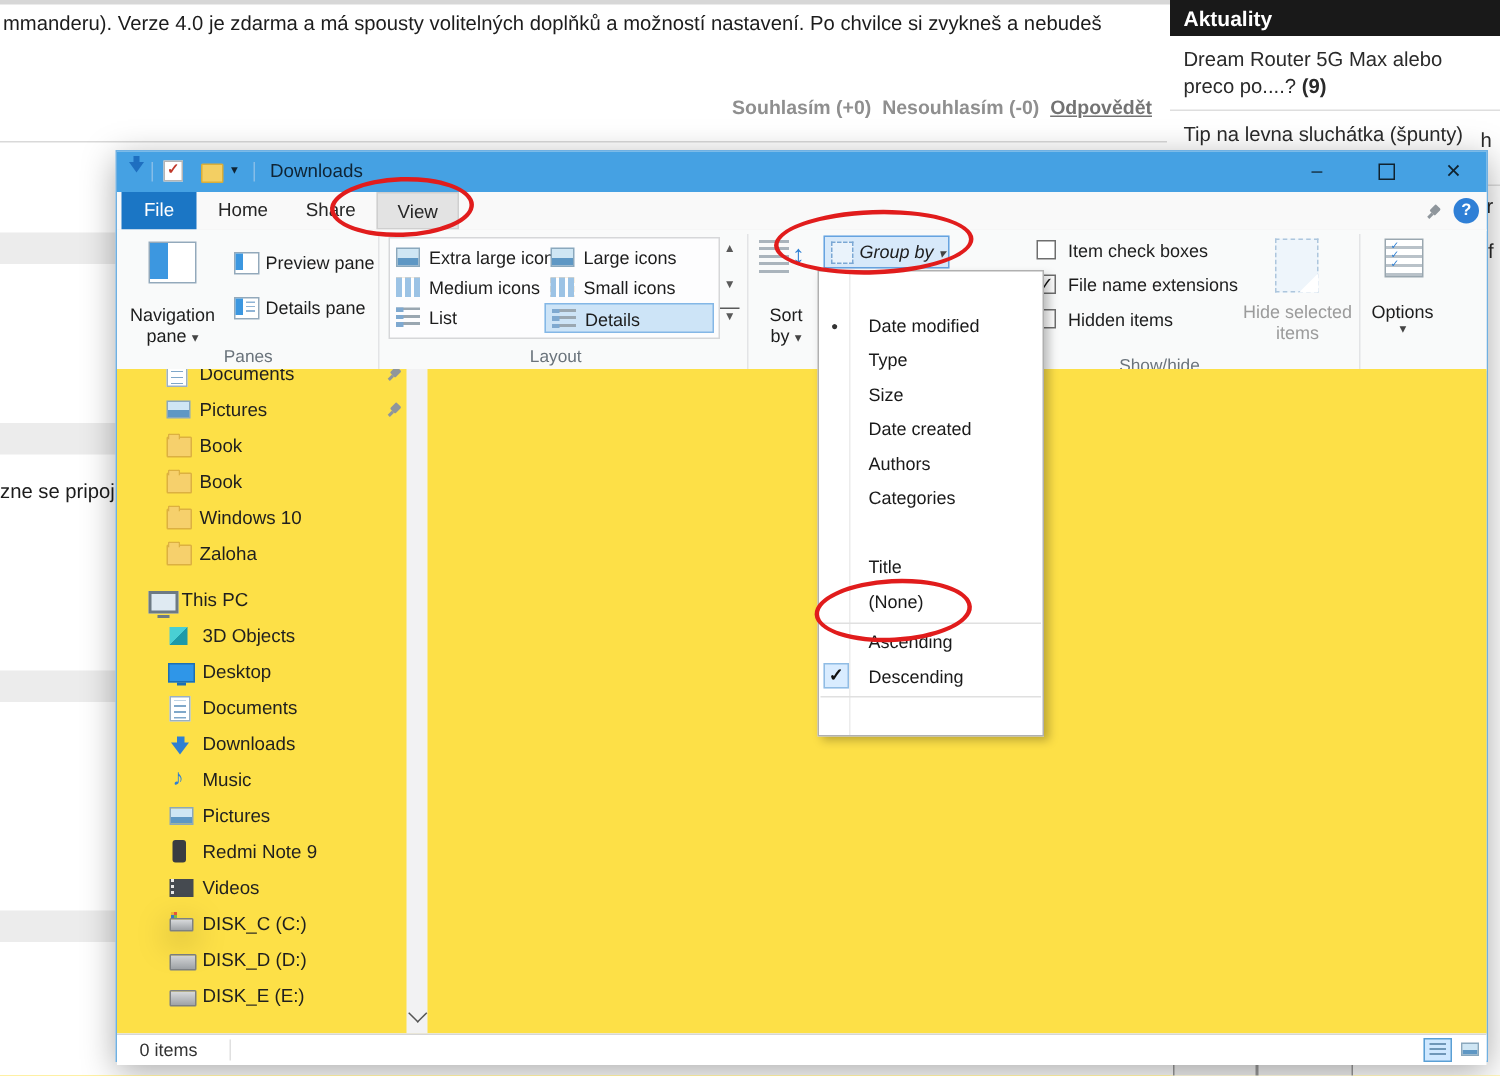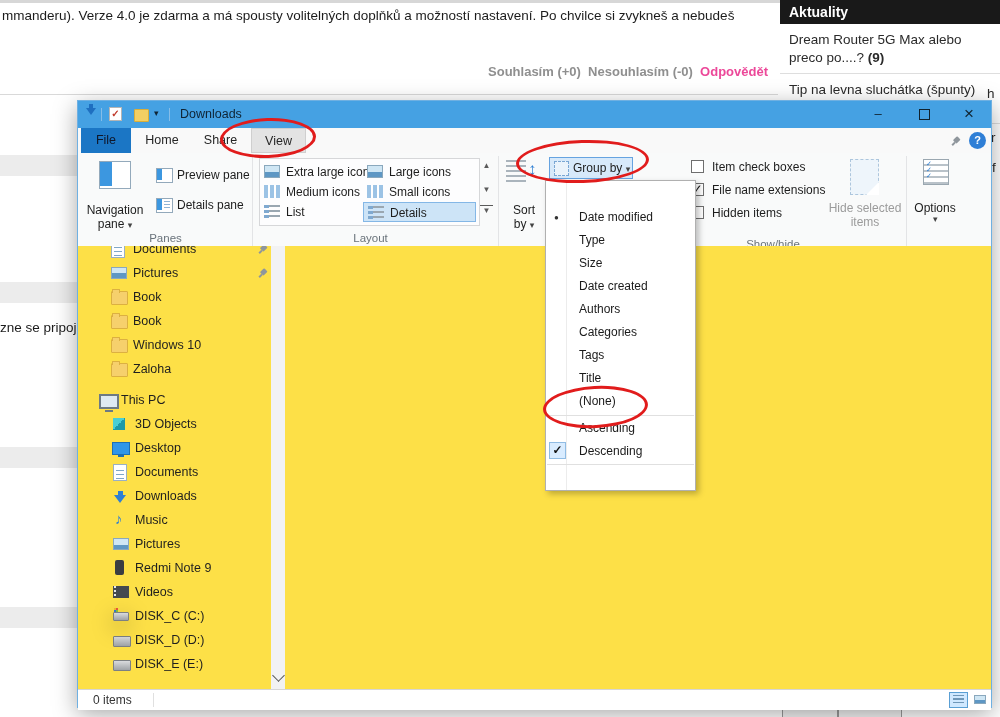--- a/index.html
+++ b/index.html
@@ -4,41 +4,41 @@
 <style>
   html,body{margin:0;padding:0;}
   body{width:1000px;height:717px;position:relative;overflow:hidden;background:#fff;
        font-family:"Liberation Sans", sans-serif;color:#1f1f1f;}
   .abs{position:absolute;}
   
   .topline{left:0;top:0;width:1000px;height:3px;background:#d7d7d7;}
   .pgtext{font-size:13.5px;color:#1c1c1c;font-weight:500;white-space:nowrap;}
   .band{left:0;width:778px;height:21px;background:#ececec;}
   .vote{font-size:13px;font-weight:bold;color:#8f8f8f;white-space:nowrap;}
-  .vote .reply{color:#ec4899;}
+  .vote .reply{color:#737373;text-decoration:underline;}
   .hline{left:0;width:778px;height:1px;background:#d9d9d9;}
   .pbtn{height:20px;border:1px solid #9a9a9a;background:#f3f3f3;z-index:4;}
   
   .akt{left:780px;top:0;width:220px;height:717px;background:#fff;z-index:2;}
   .akt-h{left:0;top:0;width:220px;height:24px;background:#191919;color:#fff;
          font-weight:bold;font-size:14px;line-height:24px;padding-left:9px;box-sizing:border-box;}
   .akt-row{font-size:13.5px;color:#2a2a2a;line-height:18px;padding:7px 6px 6px 9px;
            border-bottom:1px solid #dedede;}
   .akt-row b{font-weight:bold;}
   .frag{font-size:13.5px;color:#2a2a2a;}
   
   .win{left:77px;top:100px;width:915px;height:608px;background:#f9fafa;z-index:10;
        border:1px solid #6fb0e2;box-sizing:border-box;box-shadow:0 6px 22px rgba(0,0,0,.35);}
   .titlebar{left:0;top:0;width:100%;height:27px;background:#45a1e3;}
   .ttl{font-size:12.5px;color:#0f2434;line-height:27px;}
   .cap{width:44px;height:26px;text-align:center;line-height:25px;font-size:13px;color:#10222e;}
   .capbox{display:inline-block;width:9px;height:9px;border:1.4px solid #10222e;vertical-align:middle;}
   .menubar{left:0;top:27px;width:100%;height:25px;background:#f9f9f9;border-bottom:1px solid #eee;}
   .tab{height:25px;line-height:25px;text-align:center;font-size:12.5px;color:#262626;}
-  .tab-file{background:#1b76c5;color:#0f172a;}
+  .tab-file{background:#1b76c5;color:#ffffff;}
   .tab-view{background:#e3e3e3;border:1px solid #cfcfcf;box-sizing:border-box;}
   .ribbon{left:0;top:52px;width:100%;height:93px;background:#f9fafa;border-bottom:1px solid #e2e3e5;}
   .rdiv{top:3px;width:1px;height:128px;background:#e3e4e6;}
   .glabel{font-size:11.5px;color:#6a737b;text-align:center;}
   .rtext{font-size:12px;color:#1d1d1d;white-space:nowrap;}
   .caret{font-size:9px;color:#444;}
   .gallery{border:1px solid #d6d7d9;background:#fdfdfe;}
   .gitem{height:20px;line-height:20px;font-size:12px;color:#1d1d1d;white-space:nowrap;}
   .gsel{background:#cde4f7;border:1px solid #84b7e6;box-sizing:border-box;}
   .sarr{font-size:8px;color:#5a5a5a;text-align:center;width:13px;}
@@ -241,21 +241,21 @@
     <div class="abs sarr" style="left:402px;top:52px;border-top:1.5px solid #5a5a5a;">▼</div>
     <div class="abs glabel" style="left:245px;top:79px;width:95px;">Layout</div>
     <div class="abs rdiv" style="left:420px;"></div>
 
     <div class="abs" style="left:428px;top:5px;width:38px;height:74px;">
       <div class="abs sort-ic" style="left:0;top:2px;"></div>
       <div class="abs updown" style="left:22px;top:0;">↕</div>
       <div class="abs rtext" style="left:-6px;top:45px;width:48px;text-align:center;">Sort</div>
       <div class="abs rtext" style="left:-6px;top:59px;width:48px;text-align:center;"><span>by</span> <span class="caret">▾</span></div>
     </div>
-    <div class="abs groupbtn" style="left:471px;top:4px;width:84px;height:22px;">
+    <div class="abs groupbtn" style="left:471px;top:4px;width:84px;height:22px;font-style:italic;">
       <div class="abs group-ic" style="left:4px;top:3px;"></div>
       <div class="abs rtext" style="left:23px;top:3px;"><span>Group by</span> <span class="caret">▾</span></div>
     </div>
 
     <div class="abs" style="left:613px;top:6px;width:170px;height:16px;">
       <span class="abs cb" style="left:0;top:1px;"></span>
       <span class="abs rtext" style="left:21px;top:1px;">Item check boxes</span>
     </div>
     <div class="abs" style="left:613px;top:29px;width:170px;height:16px;">
       <span class="abs cb" style="left:0;top:1px;"><span>✓</span></span>
@@ -387,23 +387,20 @@
     </div>
   <div class="mitem" style="top:94px;">
       <span class="mlabel">Date created</span>
     </div>
   <div class="mitem" style="top:117px;">
       <span class="mlabel">Authors</span>
     </div>
   <div class="mitem" style="top:140px;">
       <span class="mlabel">Categories</span>
     </div>
-  <div class="mitem" style="top:163px;">
-      <span class="mlabel">Tags</span>
-    </div>
   <div class="mitem" style="top:186px;">
       <span class="mlabel">Title</span>
     </div>
   <div class="mitem" style="top:209px;">
       <span class="mlabel">(None)</span>
     </div>
   <div class="msep" style="top:234px;"></div>
   <div class="mitem" style="top:236px;">
       <span class="mlabel">Ascending</span>
     </div>

